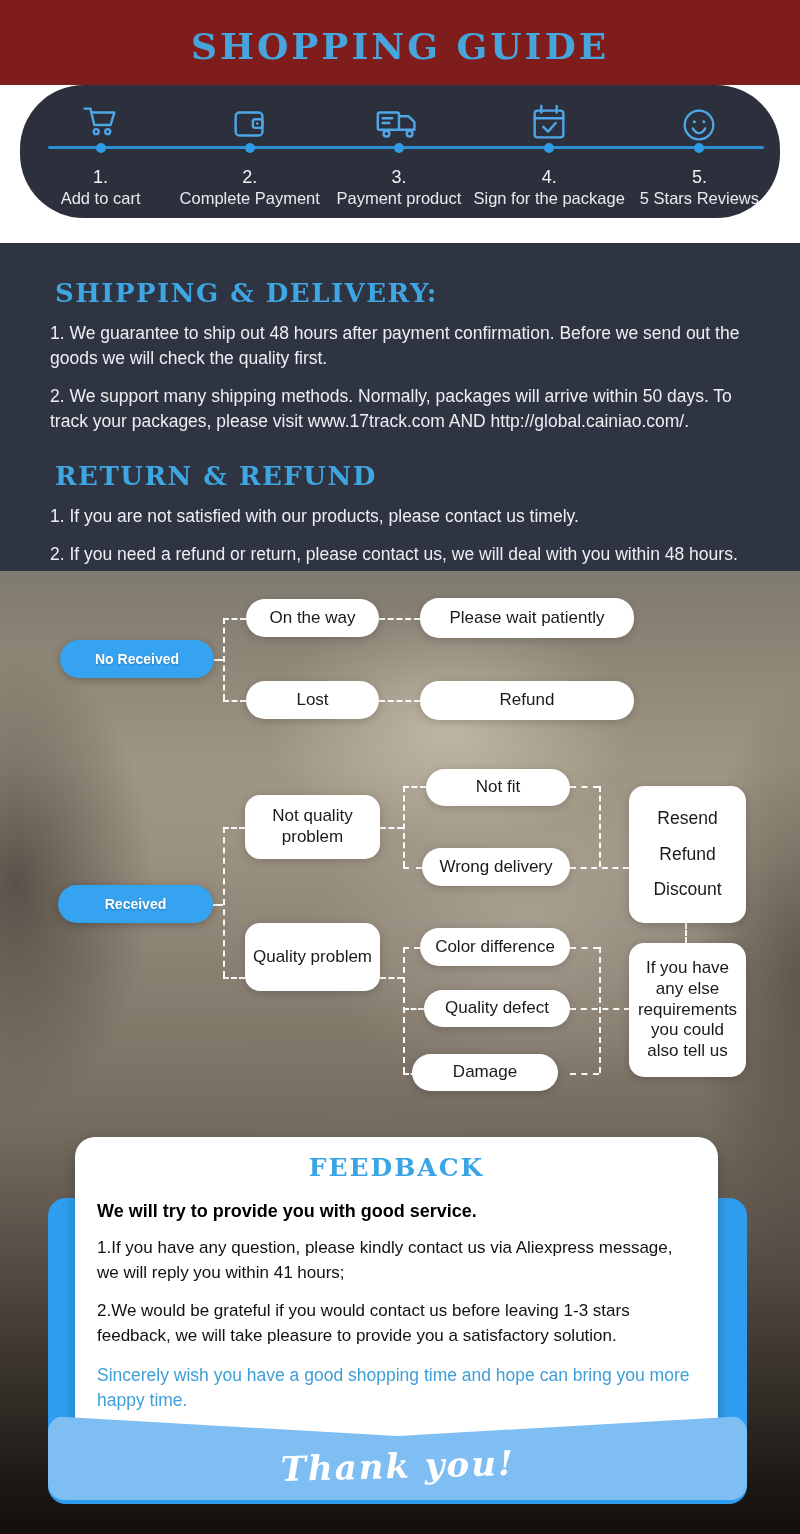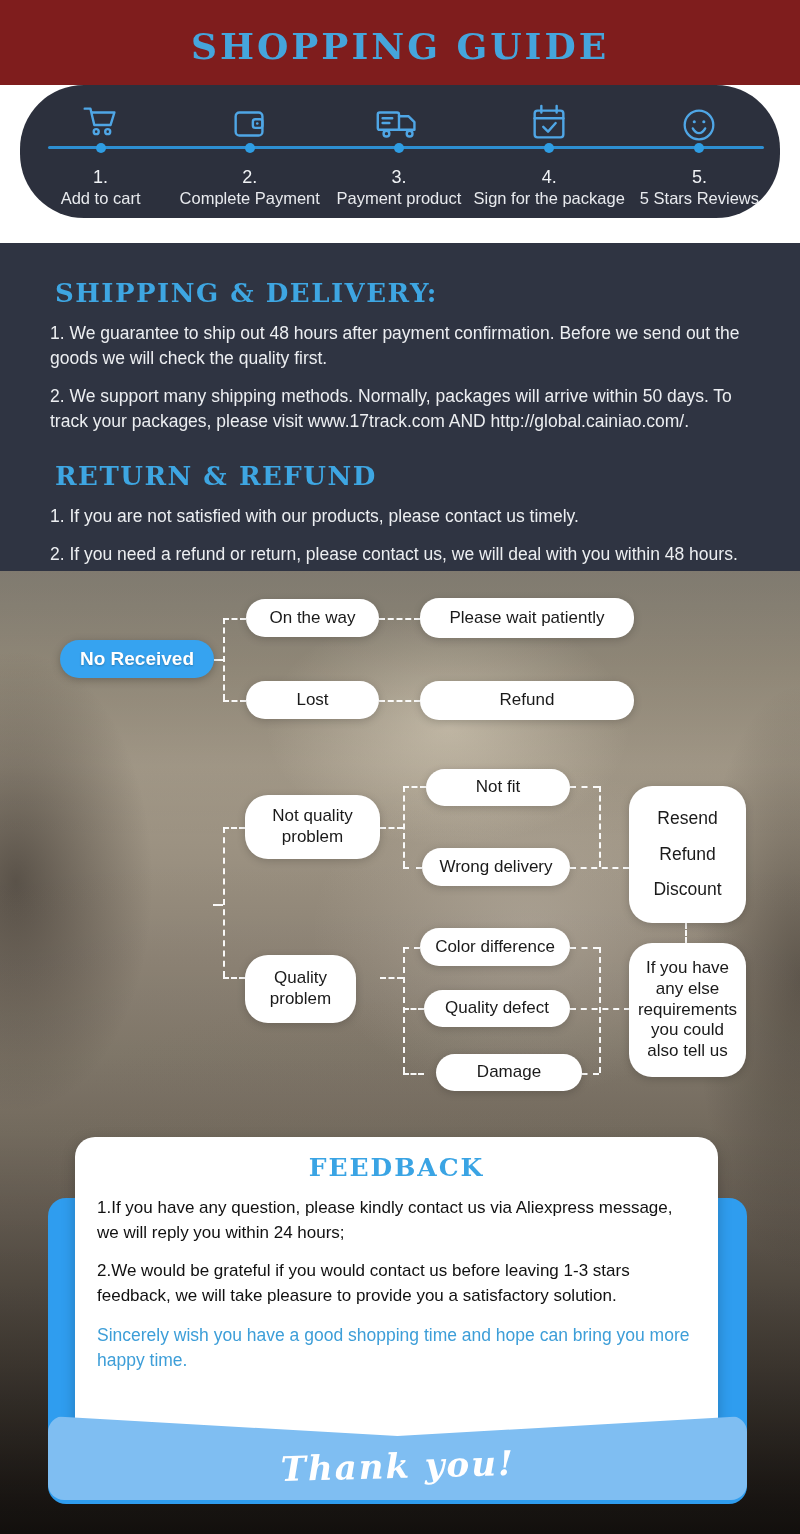--- a/index.html
+++ b/index.html
@@ -56,24 +56,24 @@
   .photo::before{
     content:'';position:absolute;inset:0;z-index:0;
     background:linear-gradient(180deg,rgba(0,0,0,.10),rgba(0,0,0,0) 28%,rgba(0,0,0,.04) 58%,rgba(0,0,0,.28) 100%);
   }
   
   .node{
     position:absolute;z-index:3;background:#ffffff;border-radius:19px;color:#1a1a1a;
     display:flex;align-items:center;justify-content:center;text-align:center;
     font-size:17px;line-height:1.22;box-shadow:0 2px 8px rgba(0,0,0,.18);
   }
-  .node.big{border-radius:23px;}
+  .node.big{border-radius:15px;}
   .pill{
     position:absolute;z-index:3;background:#36a3f0;color:#ffffff;border-radius:19px;
-    display:flex;align-items:center;justify-content:center;font-size:19px;font-weight:bold;
+    display:flex;align-items:center;justify-content:center;font-size:14px;font-weight:bold;
     text-shadow:0 1px 2px rgba(0,0,0,.25);box-shadow:0 2px 8px rgba(0,0,0,.25);
   }
   .resend-box{flex-direction:column;gap:14px;font-size:17.5px;}
   .req-box{padding:6px 16px;box-sizing:border-box;}
   
   .hdash{position:absolute;z-index:2;height:0;border-top:2px dashed rgba(255,255,255,.95);}
   .vdash{position:absolute;z-index:2;width:0;border-left:2px dashed rgba(255,255,255,.95);}
   
   .blue-panel{
     position:absolute;z-index:4;left:48px;top:627px;width:699px;height:306px;
@@ -235,30 +235,32 @@
     <div class="node" style="left:420px;top:110px;width:214px;height:39px">Refund</div>
 
     <div class="node" style="left:426px;top:198px;width:144px;height:37px">Not fit</div>
     <div class="node big" style="left:245px;top:224px;width:135px;height:64px;padding:0 10px;box-sizing:border-box">Not quality problem</div>
     <div class="node big resend-box" style="left:629px;top:215px;width:117px;height:137px">
       <span>Resend</span>
       <span>Refund</span>
       <span>Discount</span>
     </div>
     <div class="node" style="left:422px;top:277px;width:148px;height:38px">Wrong delivery</div>
-    <div class="node big" style="left:245px;top:384px;width:111px;height:68px;padding:0 4px;box-sizing:border-box">Quality problem</div>
+    <div class="pill" style="left:58px;top:314px;width:155px;height:38px">Received</div>
+    <div class="node big" style="left:245px;top:352px;width:135px;height:68px;padding:0 4px;box-sizing:border-box">Quality problem</div>
     <div class="node" style="left:420px;top:357px;width:150px;height:38px">Color difference</div>
     <div class="node" style="left:424px;top:419px;width:146px;height:37px">Quality defect</div>
-    <div class="node" style="left:436px;top:483px;width:146px;height:37px">Damage</div>
+    <div class="node" style="left:412px;top:483px;width:146px;height:37px">Damage</div>
     <div class="node big req-box" style="left:629px;top:372px;width:117px;height:134px">If you have any else requirements you could also tell us</div>
 
     <div class="blue-panel"></div>
     <div class="white-card">
       <h3>FEEDBACK</h3>
-      <p class="fb-item">1.If you have any question, please kindly contact us via Aliexpress message, we will reply you within 24 hours;</p>
+      <p class="fb-intro">We will try to provide you with good service.</p>
+      <p class="fb-item">1.If you have any question, please kindly contact us via Aliexpress message, we will reply you within 41 hours;</p>
       <p class="fb-item">2.We would be grateful if you would contact us before leaving 1-3 stars feedback, we will take pleasure to provide you a satisfactory solution.</p>
       <p class="fb-wish">Sincerely wish you have a good shopping time and hope can bring you more happy time.</p>
     </div>
     <div class="flap">
       <div class="thanks">Thank you!</div>
     </div>
 
   </section>
 </div>
 

